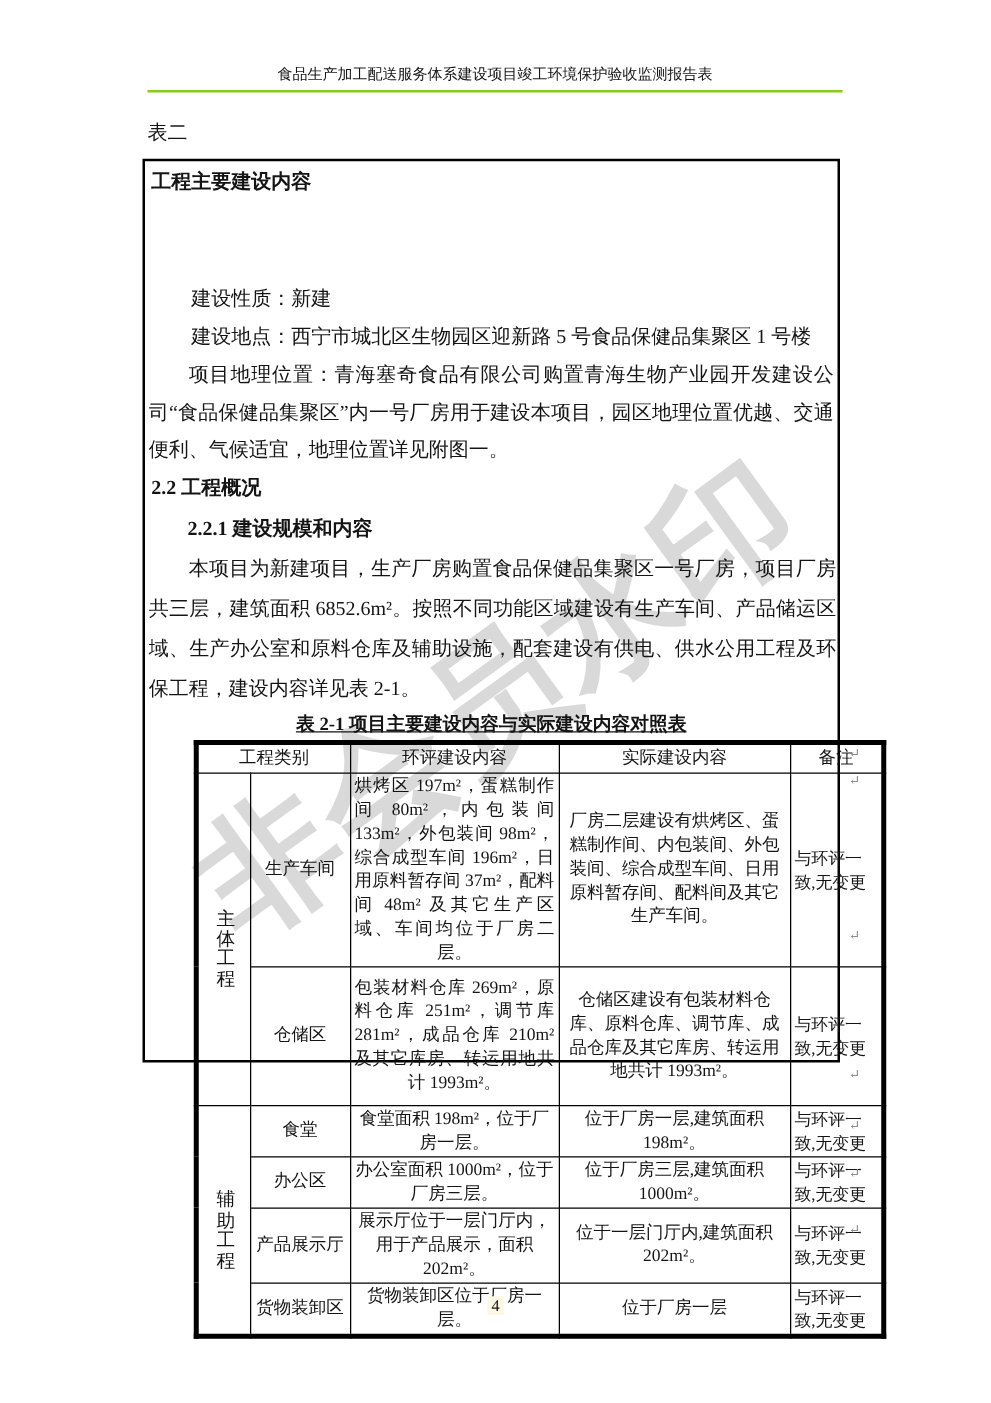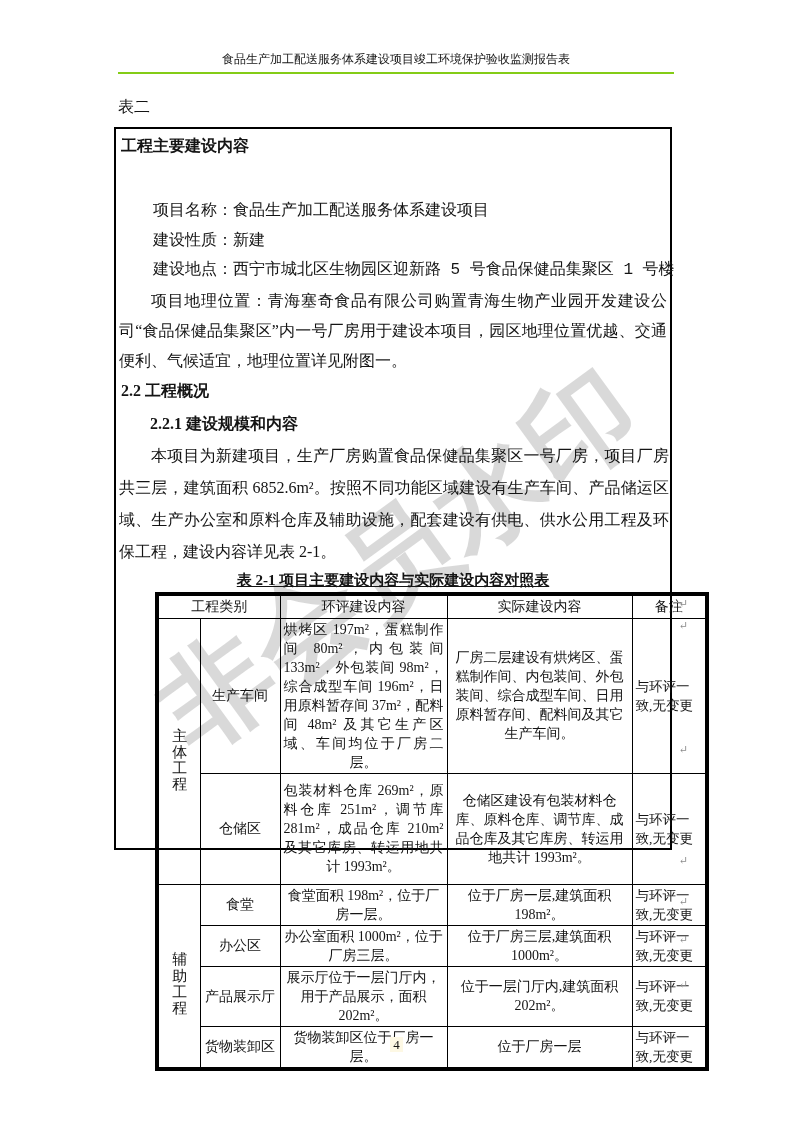--- a/index.html
+++ b/index.html
@@ -31,21 +31,21 @@
     border:2px solid #000;z-index:1;box-sizing:border-box;
   }
   .main-box .h-bold{position:absolute;font-weight:700;font-size:16px;line-height:22px;white-space:nowrap;}
   .h-main{left:5px;top:6px;}
   .h-21{left:5px;top:37px;}
   .h-22{left:5px;top:251px;}
   .h-221{left:18px;top:284px;margin-left:16px;}
   .bodyline{position:absolute;font-size:16px;line-height:22px;white-space:nowrap;}
   .l-name{left:37px;top:70px;}
   .l-nature{left:37px;top:100px;}
-  .l-loc{left:37px;top:130px;font-family:Liberation Mono, monospace;}
+  .l-loc{left:37px;top:130px;}
   .para{position:absolute;font-size:16px;text-indent:2em;text-align:justify;margin:0;}
   .p-geo{left:3px;top:157px;width:548px;line-height:30px;}
   .p-scale{left:3px;top:311px;width:550px;line-height:32px;}
   .t-caption{
     position:absolute;left:0;top:441px;width:100%;text-align:center;
     font-weight:700;font-size:15px;line-height:20px;text-decoration:underline;
   }
   
   table.cmp{
     position:absolute;left:3px;top:463px;width:550px;
@@ -83,21 +83,20 @@
 <body>
 
 <div class="watermark">非会员水印</div>
 
 <div class="abs doc-header">食品生产加工配送服务体系建设项目竣工环境保护验收监测报告表</div>
 
 <div class="abs table-label">表二</div>
 
 <div class="abs main-box">
   <div class="h-bold h-main">工程主要建设内容</div>
-  <div class="bodyline l-name">项目名称：食品生产加工配送服务体系建设项目</div>
   <div class="bodyline l-nature">建设性质：新建</div>
   <div class="bodyline l-loc">建设地点：西宁市城北区生物园区迎新路 5 号食品保健品集聚区 1 号楼</div>
   <p class="para p-geo">项目地理位置：青海塞奇食品有限公司购置青海生物产业园开发建设公司“食品保健品集聚区”内一号厂房用于建设本项目，园区地理位置优越、交通便利、气候适宜，地理位置详见附图一。</p>
   <div class="h-bold h-22">2.2  工程概况</div>
   <div class="h-bold h-221">2.2.1 建设规模和内容</div>
   <p class="para p-scale">本项目为新建项目，生产厂房购置食品保健品集聚区一号厂房，项目厂房共三层，建筑面积 6852.6m²。按照不同功能区域建设有生产车间、产品储运区域、生产办公室和原料仓库及辅助设施，配套建设有供电、供水公用工程及环保工程，建设内容详见表 2-1。</p>
 
   <div class="t-caption">表 2-1  项目主要建设内容与实际建设内容对照表</div>
 
   <table class="cmp">

